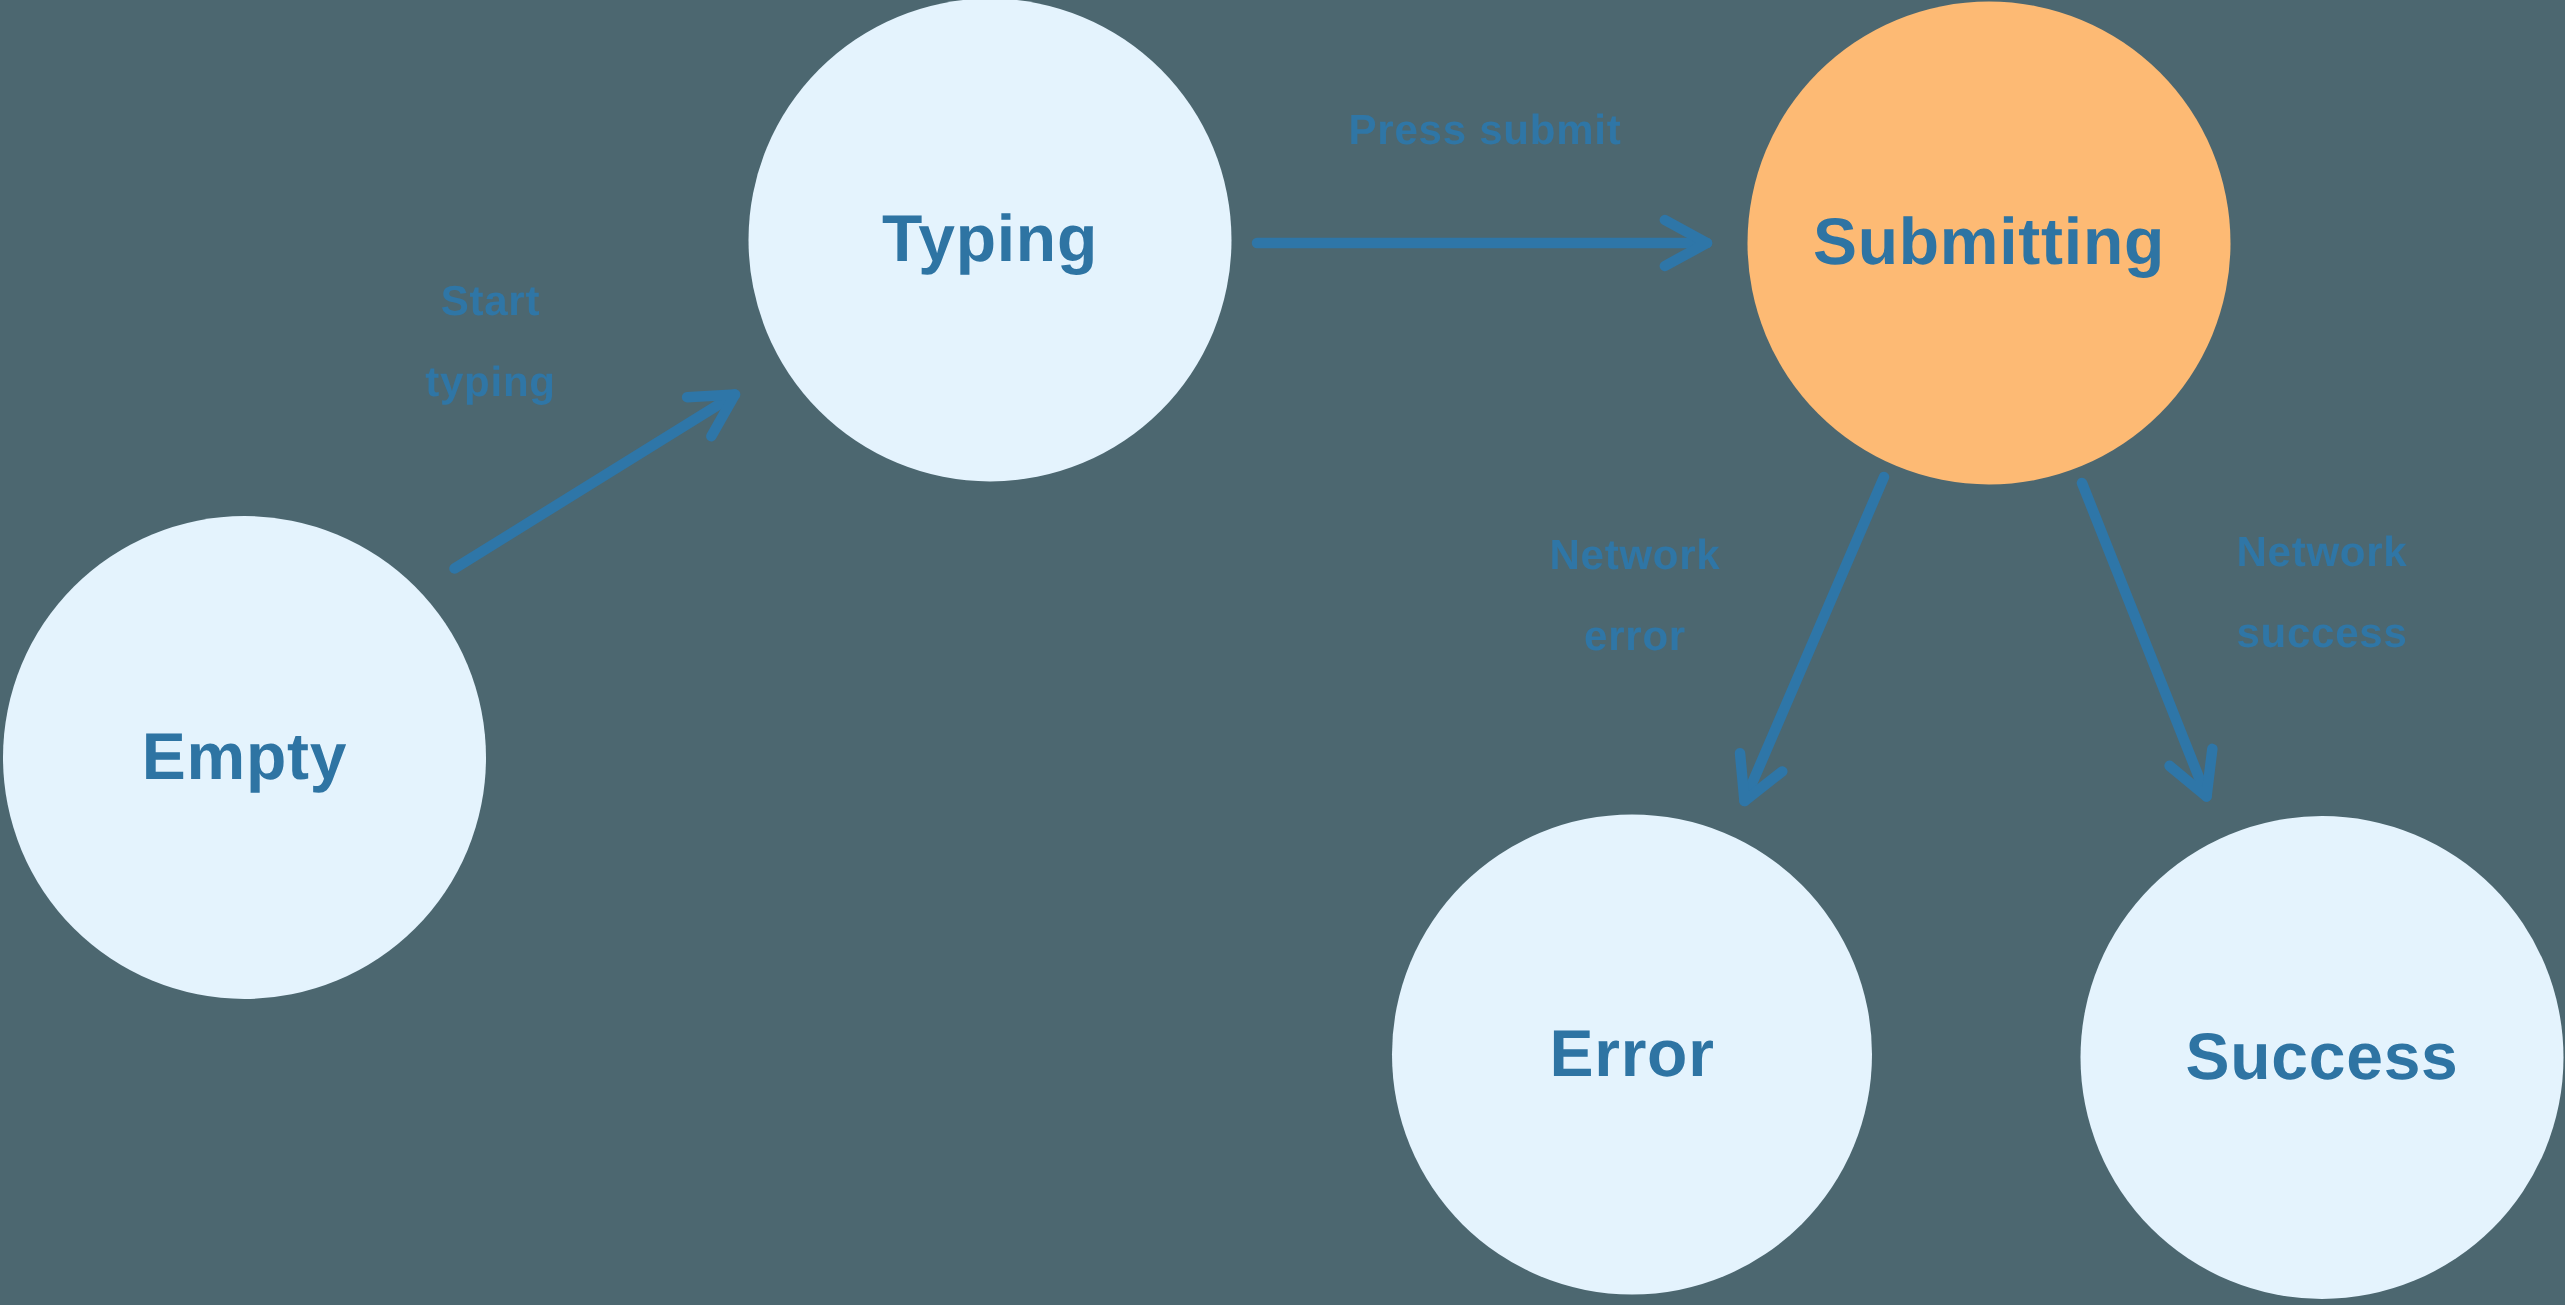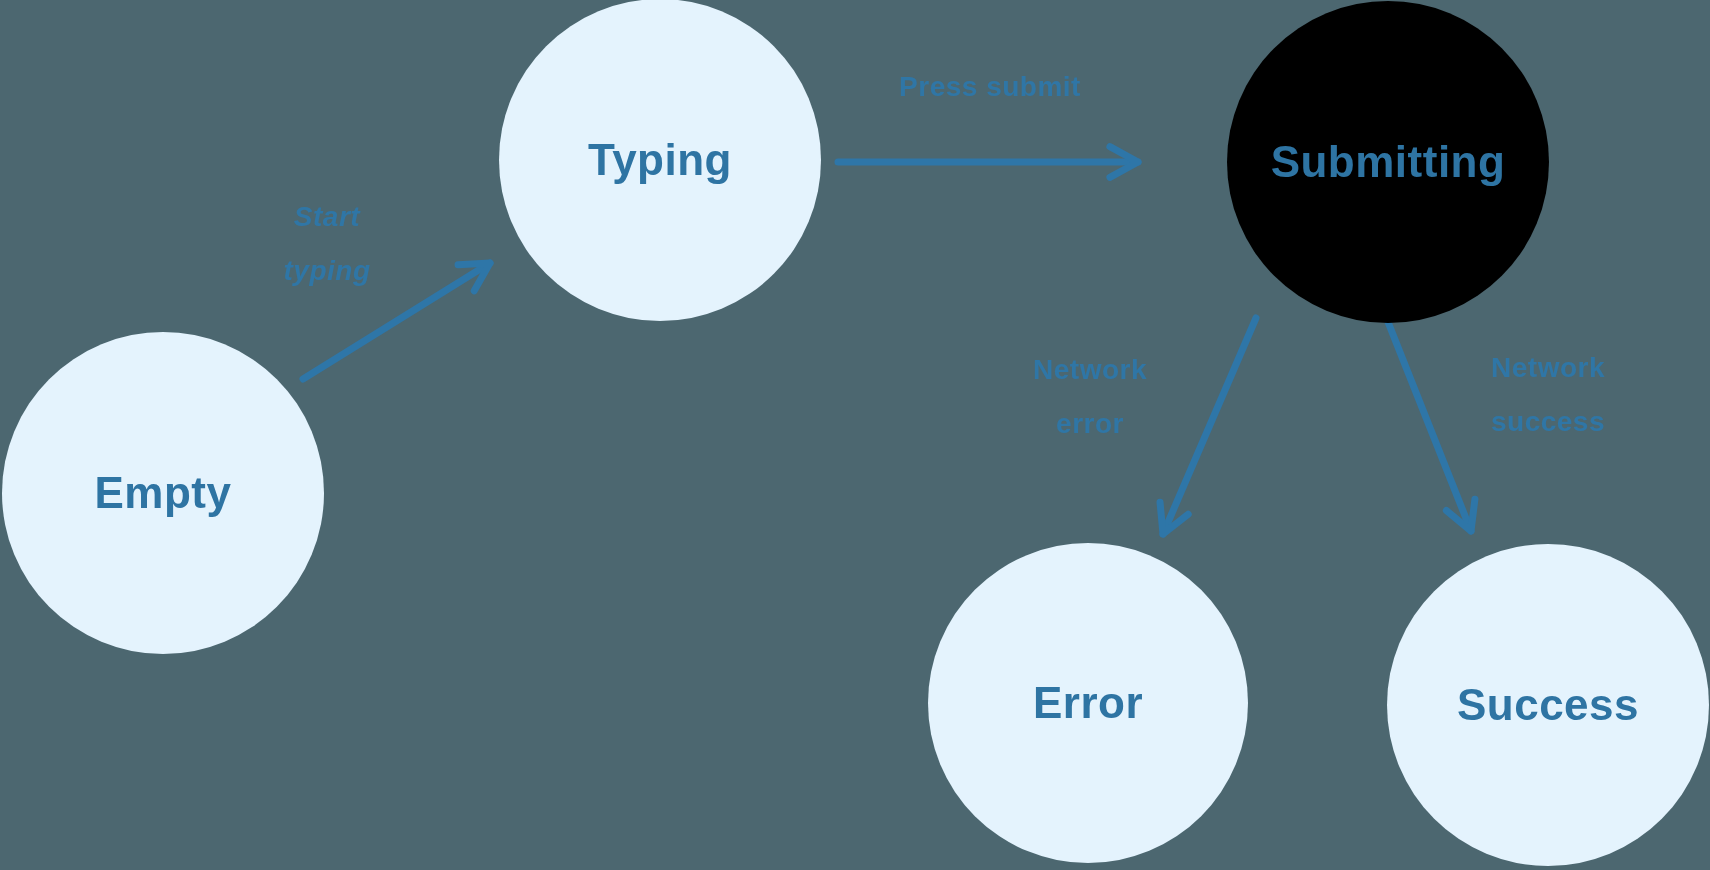--- a/index.html
+++ b/index.html
@@ -58,36 +58,36 @@
       </g>
       <g stroke="#2e76a8" stroke-width="7" stroke-linecap="round" stroke-linejoin="round" fill="none">
         <line x1="1256" y1="318" x2="1163" y2="534"></line>
         <polyline points="1160.014486680551,502.1395745442816 1163,534 1188.1965438539237,514.2735158272615"></polyline>
       </g>
       <g stroke="#2e76a8" stroke-width="7" stroke-linecap="round" stroke-linejoin="round" fill="none">
         <line x1="1388" y1="322" x2="1471" y2="531"></line>
         <polyline points="1446.376588299958,510.56259321121587 1471,531 1474.8933986976047,499.2377354934902"></polyline>
       </g>
     </svg>
-<div class="node" style="left: 2px; top: 332px; width: 322px; height: 322px; background: rgb(228, 243, 253);">
+<div class="node" style="left: 2px; top: 344px; width: 322px; height: 322px; background: rgb(228, 243, 253);">
       <span class="node-label" style="color: rgb(46, 116, 163);">Empty</span>
     </div>
     <div class="node" style="left: 499px; top: -1px; width: 322px; height: 322px; background: rgb(228, 243, 253);">
       <span class="node-label" style="color: rgb(46, 116, 163);">Typing</span>
     </div>
-    <div class="node" style="left: 1227px; top: 1px; width: 322px; height: 322px; background: #000000;">
+    <div class="node" style="left: 1165px; top: 1px; width: 322px; height: 322px; background: #fdba74;">
       <span class="node-label" style="color: rgb(46, 116, 163);">Submitting</span>
     </div>
     <div class="node" style="left: 928px; top: 543px; width: 320px; height: 320px; background: rgb(228, 243, 253);">
       <span class="node-label" style="color: rgb(46, 116, 163);">Error</span>
     </div>
     <div class="node" style="left: 1387px; top: 544px; width: 322px; height: 322px; background: rgb(228, 243, 253);">
       <span class="node-label" style="color: rgb(46, 116, 163);">Success</span>
     </div>
-    <div class="edge-label" style="left: 327px; top: 244px; color: rgb(47, 118, 166); font-style: italic;">
+    <div class="edge-label" style="left: 327px; top: 228px; color: rgb(47, 118, 166);">
       <div>Start</div>
       <div>typing</div>
     </div>
     <div class="edge-label" style="left: 990px; top: 87px; color: rgb(47, 118, 166);">
       <div>Press submit</div>
     </div>
     <div class="edge-label" style="left: 1090px; top: 397px; color: rgb(47, 118, 166);">
       <div>Network</div>
       <div>error</div>
     </div>

